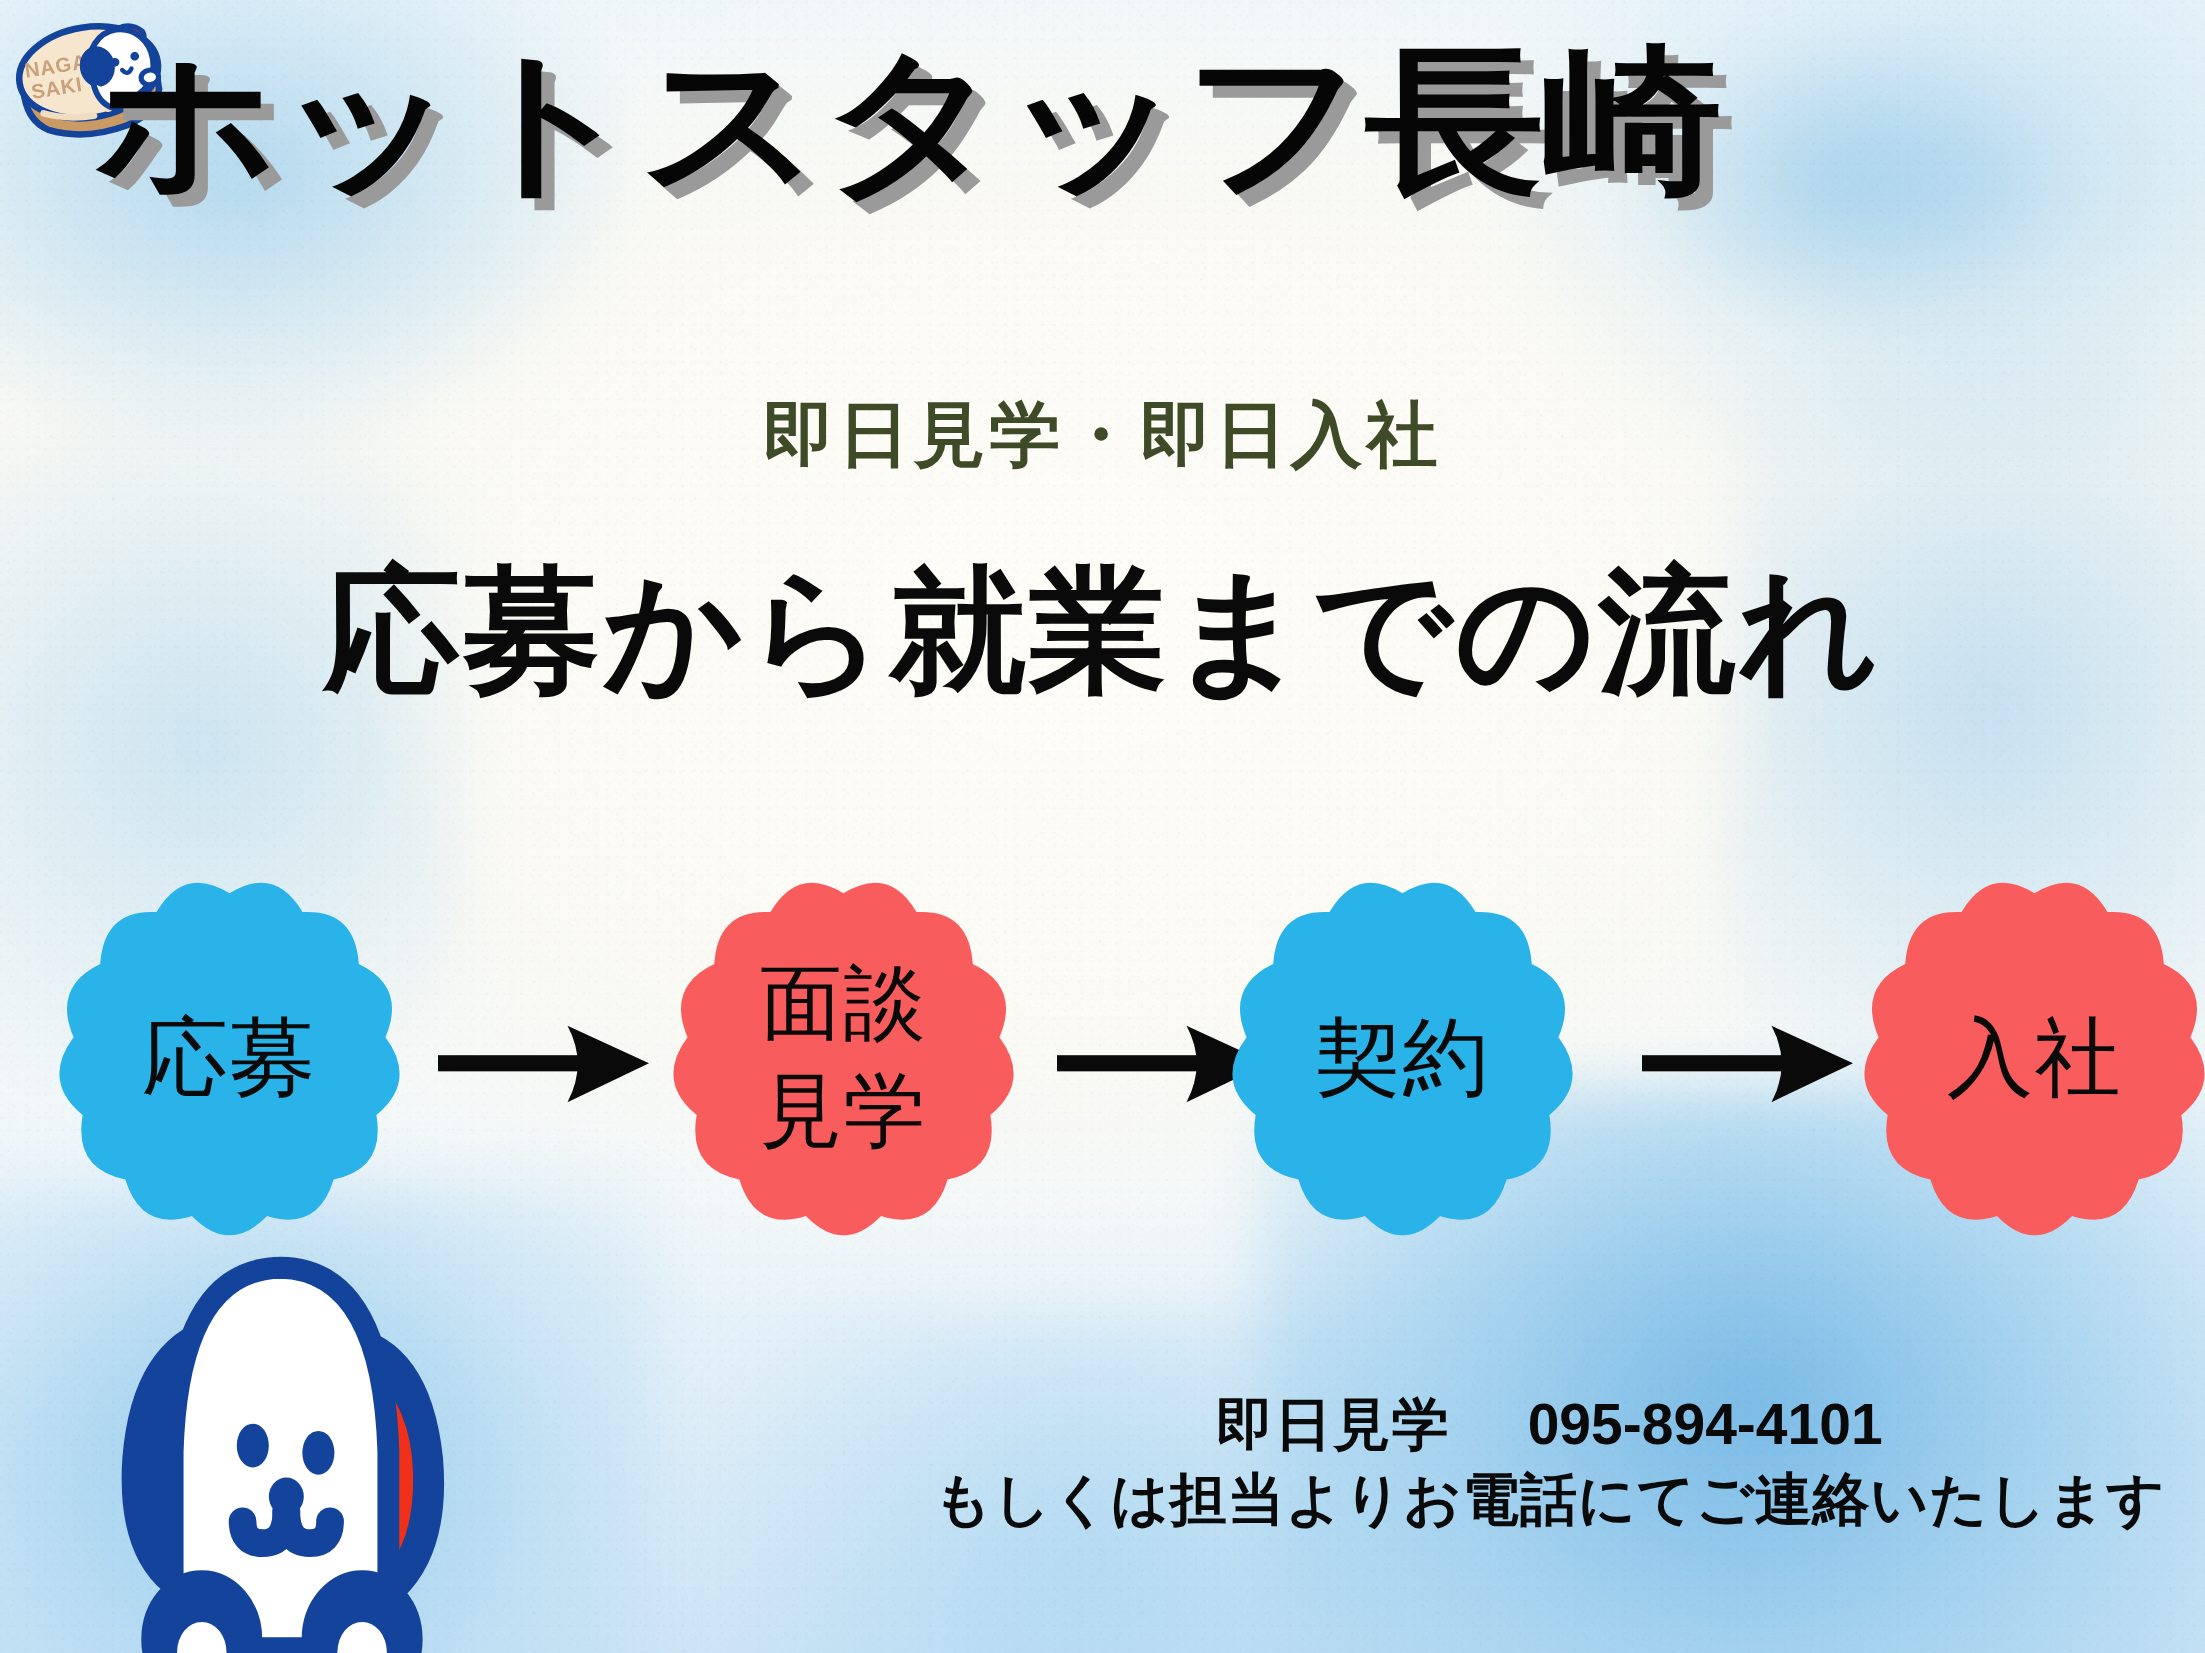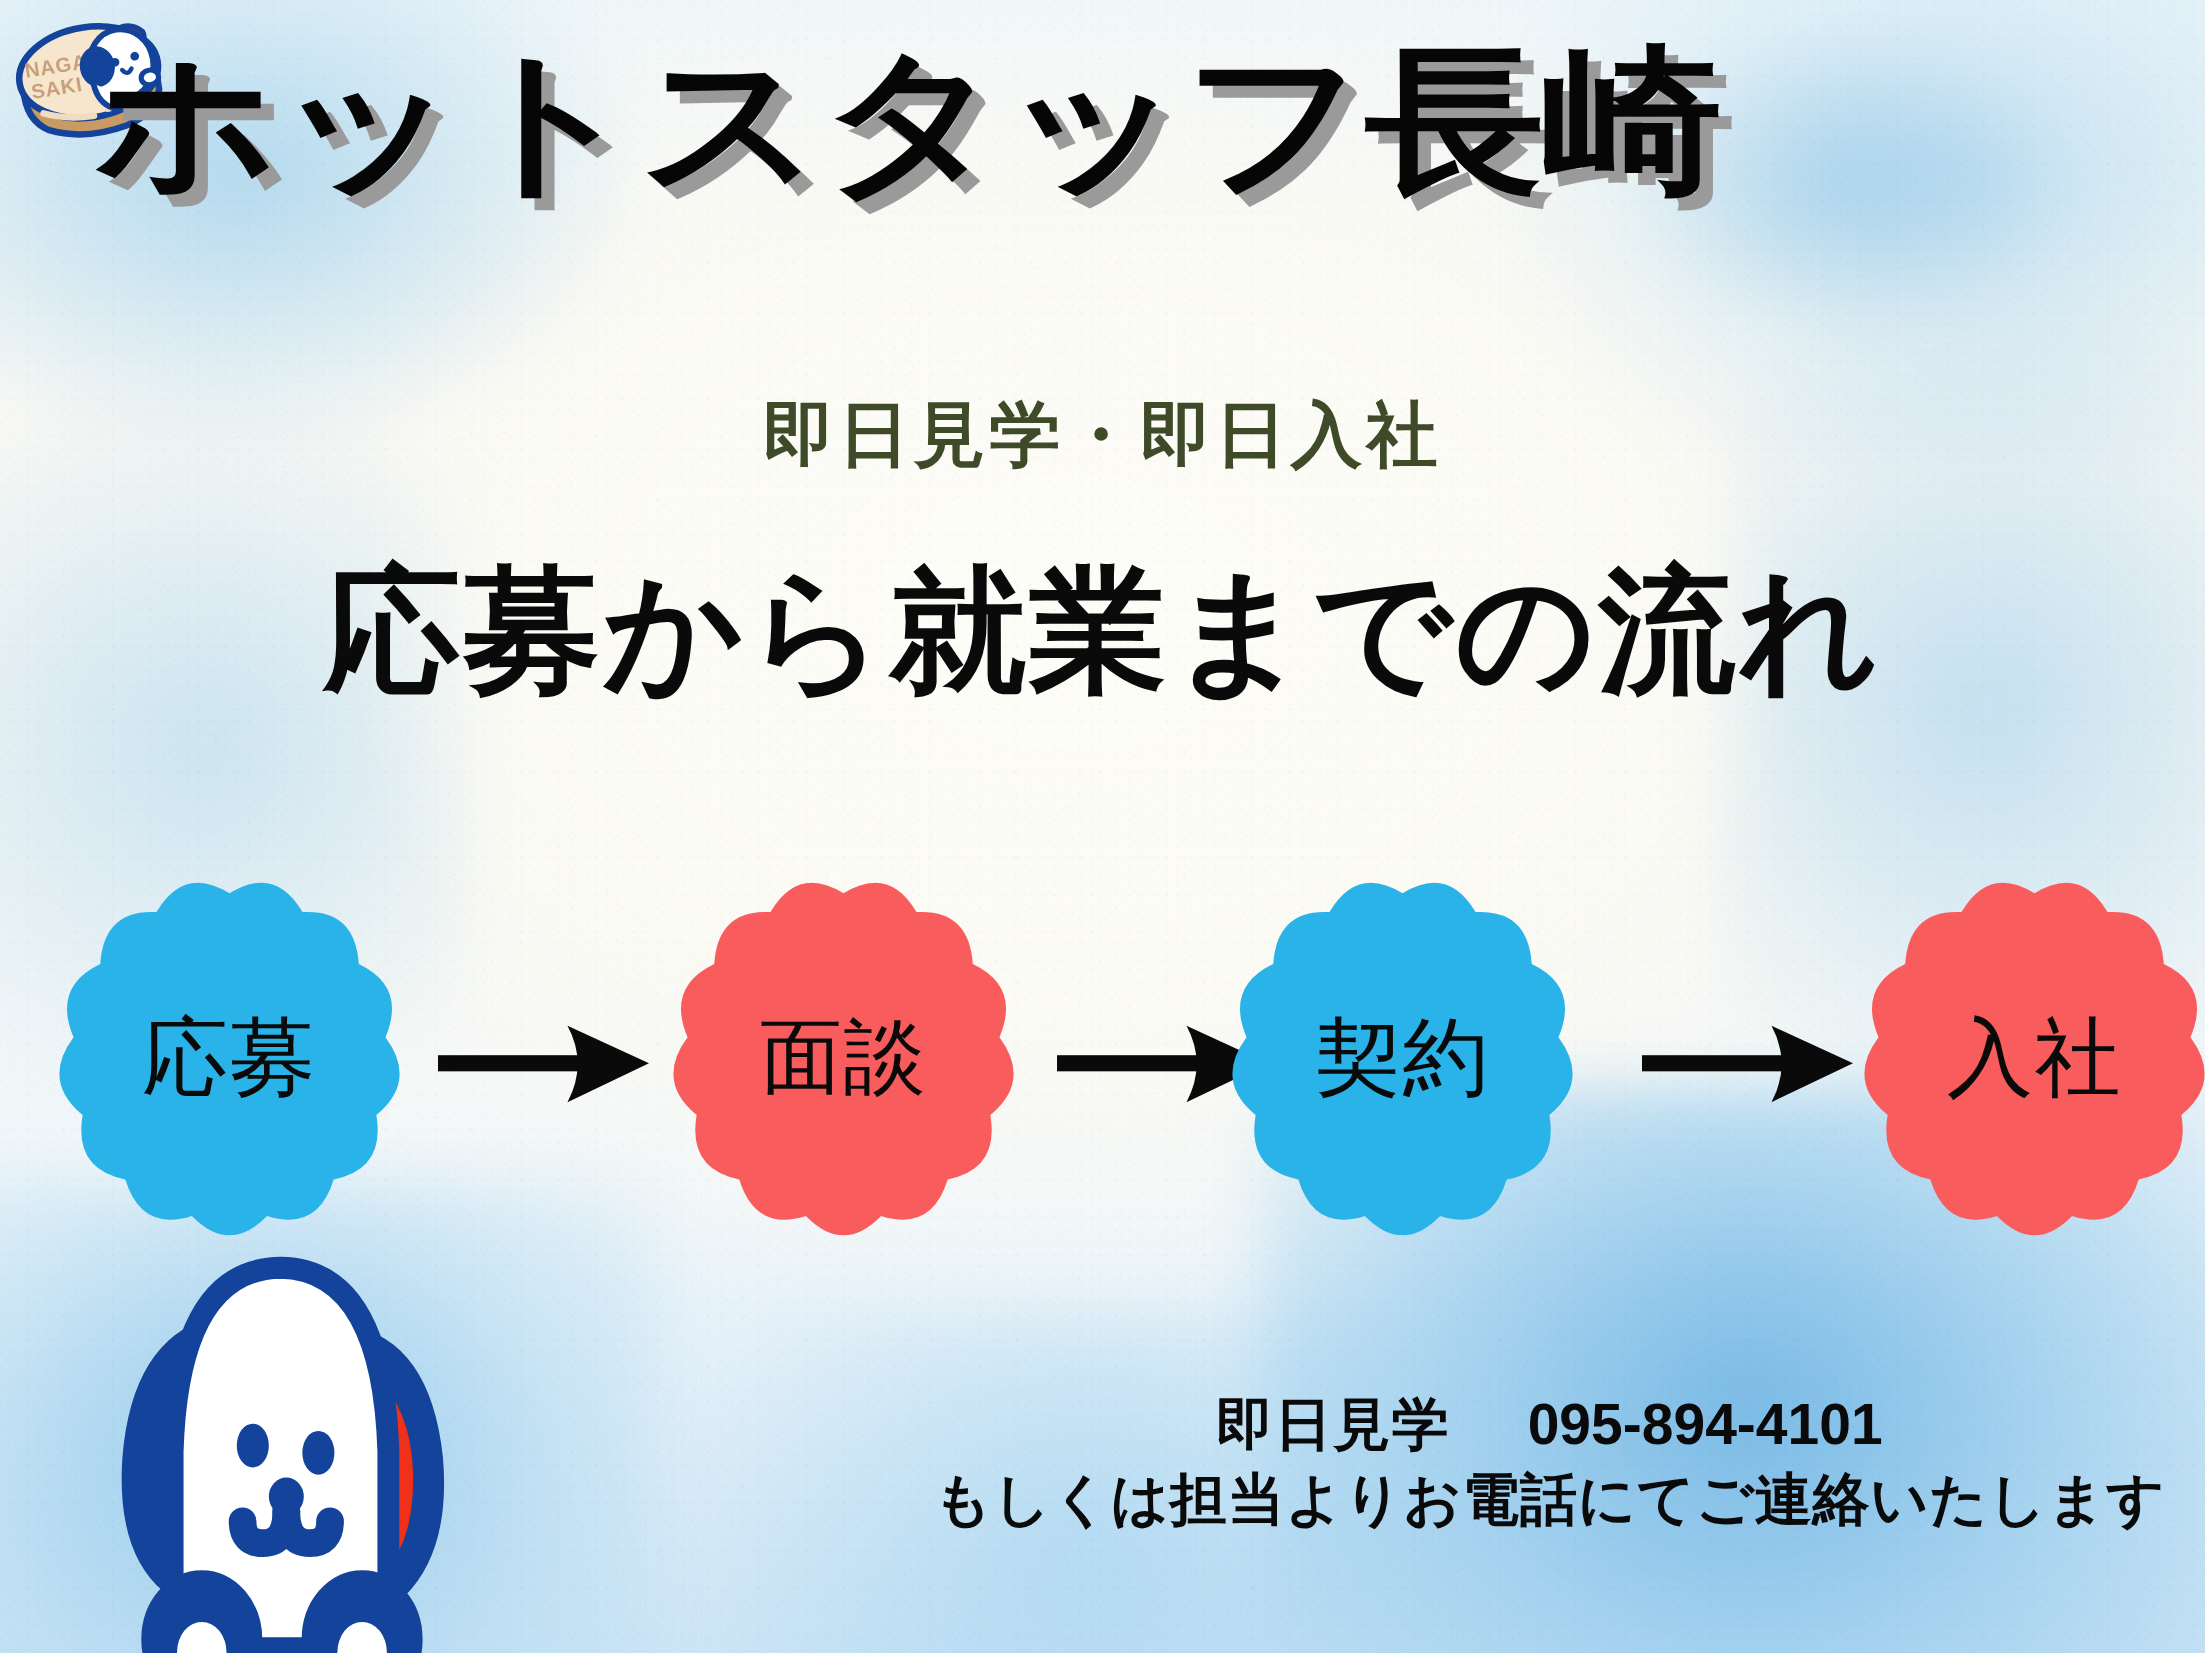--- a/index.html
+++ b/index.html
@@ -179,20 +179,21 @@
         <path d="M178 8 L290 59 L178 112 Q206 60 178 8 Z" fill="#0a0a0a"></path>
       </svg>
     </div>
 
     <div class="badge" style="left:665px;">
       <svg viewBox="0 0 200 200" preserveAspectRatio="none">
         <path id="scallop2" d="M100.00 12.00 Q125.42 -3.15 140.90 22.08 Q170.45 20.48 172.42 50.01 Q199.34 62.33 187.36 89.39 Q205.47 112.81 182.28 131.21 Q187.43 160.35 158.35 165.87 Q149.37 194.07 121.06 185.44 Q100.00 206.24 78.94 185.44 Q50.63 194.07 41.65 165.87 Q12.57 160.35 17.72 131.21 Q-5.47 112.81 12.64 89.39 Q0.66 62.33 27.58 50.01 Q29.55 20.48 59.10 22.08 Q74.58 -3.15 100.00 12.00 Z" fill="#F95C5C"></path>
       </svg>
       <div class="badge-label two-line">
         <span class="ln">面談</span>
+        <span class="ln">見学</span>
       </div>
     </div>
 
     <div class="arrow" style="left:1057px;">
       <svg viewBox="0 0 290 120" preserveAspectRatio="none">
         <rect x="0" y="48" width="196" height="22" fill="#0a0a0a"></rect>
         <path d="M178 8 L290 59 L178 112 Q206 60 178 8 Z" fill="#0a0a0a"></path>
       </svg>
     </div>
 

